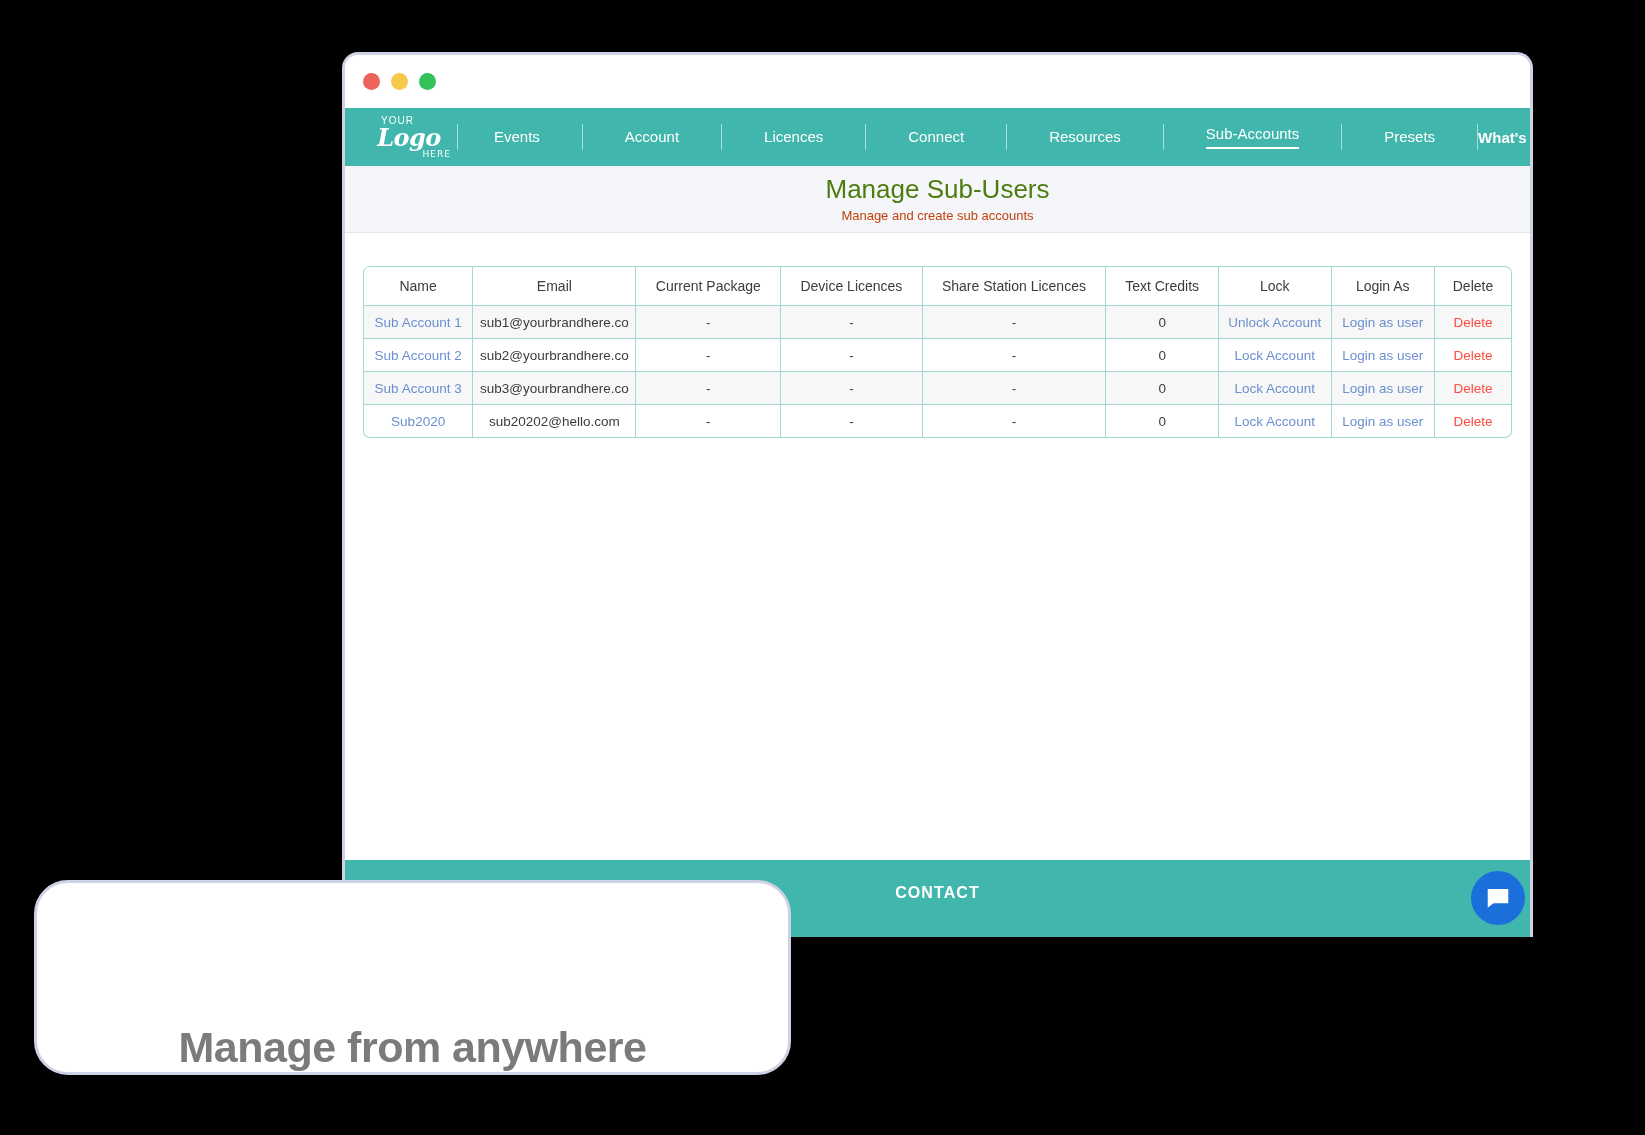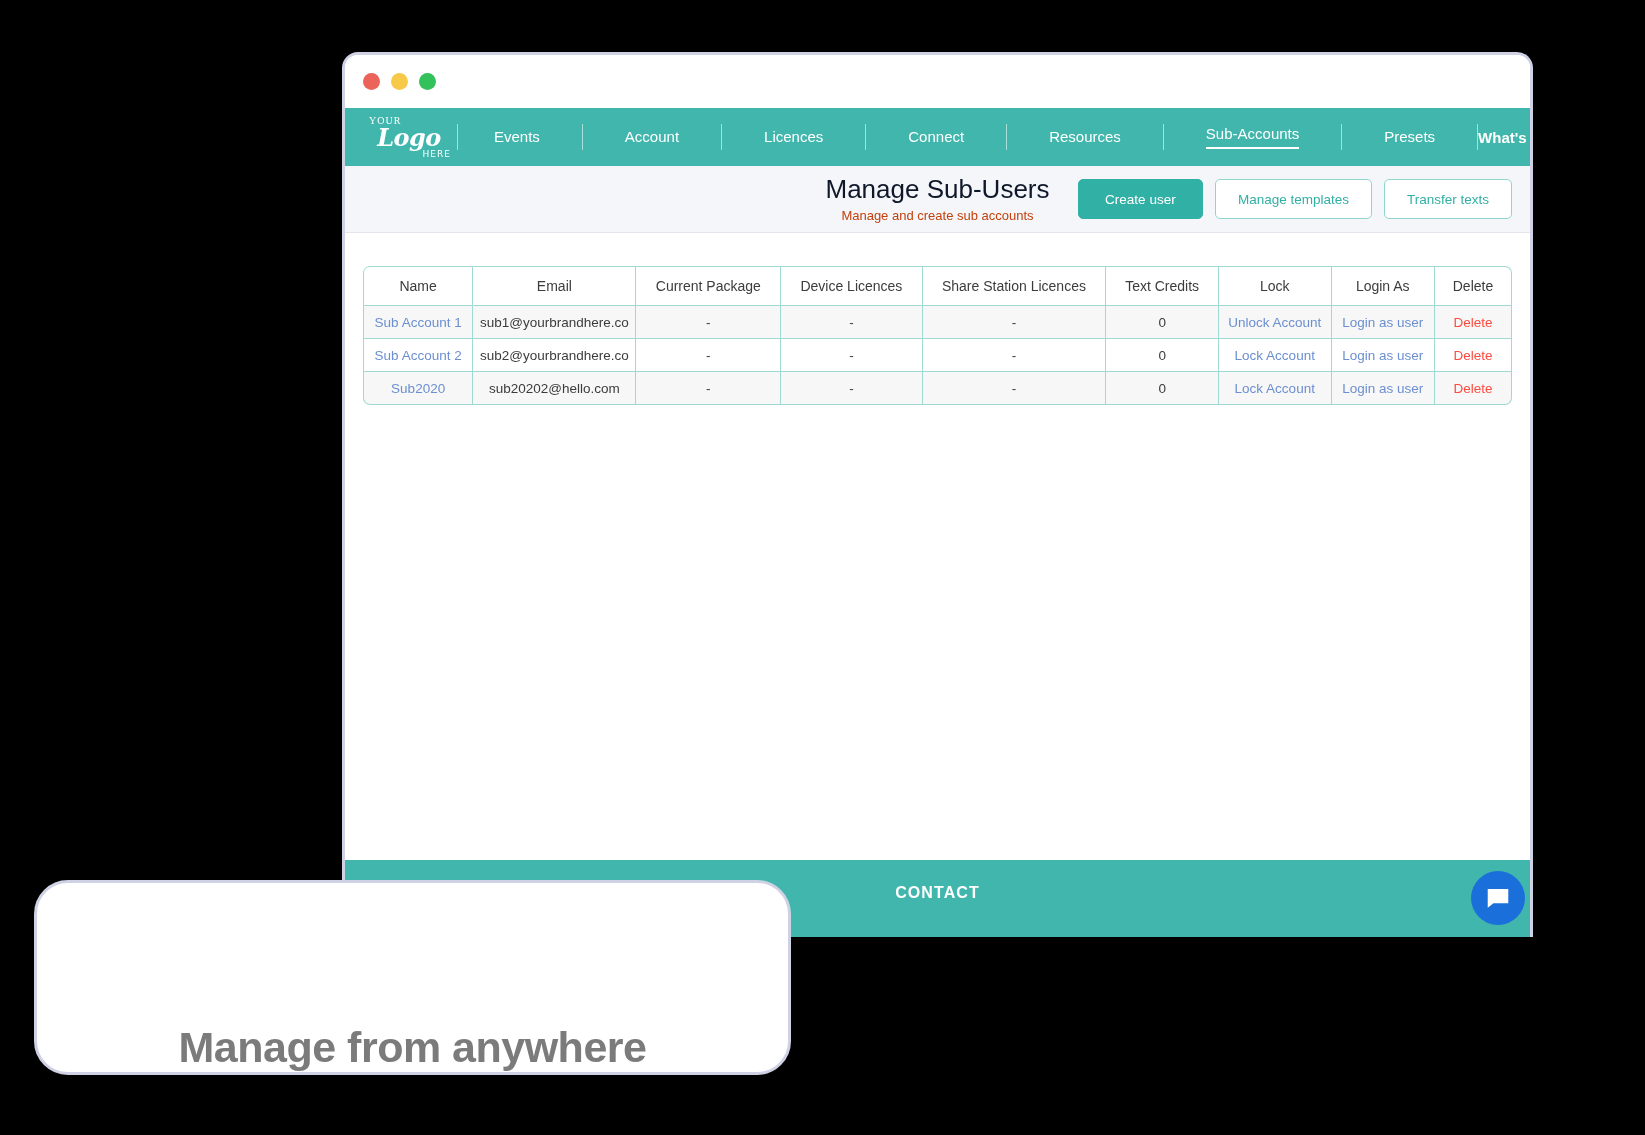--- a/index.html
+++ b/index.html
@@ -66,22 +66,22 @@
     justify-content: center;
     color: #ffffff;
     line-height: 1;
     flex: none;
     position: relative;
   }
   .logo .l-top {
     font-size: 10px;
     letter-spacing: 1px;
     align-self: flex-start;
-    margin-left: 8px;
-    font-family: Liberation Serif, serif;
+    margin-left: 20px;
+    font-family: Liberation Sans, sans-serif;
   }
   .logo .l-mid {
     font-size: 24px;
     font-family: "DejaVu Serif", serif;
     font-style: italic;
     font-weight: bold;
     letter-spacing: -0.5px;
   }
   .logo .l-bot {
     font-size: 9px;
@@ -172,21 +172,21 @@
     display: flex;
     align-items: center;
   }
   .page-title-block {
     position: absolute;
     left: 0; right: 0;
     text-align: center;
   }
   .page-title {
     font-size: 26px;
-    color: #0f172a;
+    color: #4d7c0f;
     font-weight: normal;
     line-height: 1.15;
   }
   .page-sub {
     font-size: 13px;
     color: #c2410c;
     margin-top: 3px;
   }
   .header-actions {
     position: absolute;
@@ -408,25 +408,20 @@
         </span>
 
         <span class="brand-name">Your Brand Here</span>
       </div>
     </div>
 
     <div class="page-header">
       <div class="page-title-block">
         <div class="page-title">Manage Sub-Users</div>
         <div class="page-sub">Manage and create sub accounts</div>
-      </div>
-      <div class="header-actions">
-        <div class="btn primary">Create user</div>
-        <div class="btn outline">Manage templates</div>
-        <div class="btn outline">Transfer texts</div>
       </div>
     </div>
 
     <div class="content">
       <table class="subusers">
         <colgroup>
           <col class="c-name">
             <col class="c-email">
             <col class="c-pkg">
             <col class="c-dev">
@@ -466,20 +461,31 @@
             <td>sub2@yourbrandhere.co</td>
             <td>-</td>
             <td>-</td>
             <td>-</td>
             <td>0</td>
             <td><a class="lnk">Lock Account</a></td>
             <td><a class="lnk">Login as user</a></td>
             <td><a class="lnk del">Delete</a></td>
           </tr>
           <tr>
+            <td><a class="lnk">Sub Account 3</a></td>
+            <td>sub3@yourbrandhere.co</td>
+            <td>-</td>
+            <td>-</td>
+            <td>-</td>
+            <td>0</td>
+            <td><a class="lnk">Lock Account</a></td>
+            <td><a class="lnk">Login as user</a></td>
+            <td><a class="lnk del">Delete</a></td>
+          </tr>
+          <tr>
             <td><a class="lnk">Sub2020</a></td>
             <td>sub20202@hello.com</td>
             <td>-</td>
             <td>-</td>
             <td>-</td>
             <td>0</td>
             <td><a class="lnk">Lock Account</a></td>
             <td><a class="lnk">Login as user</a></td>
             <td><a class="lnk del">Delete</a></td>
           </tr>

